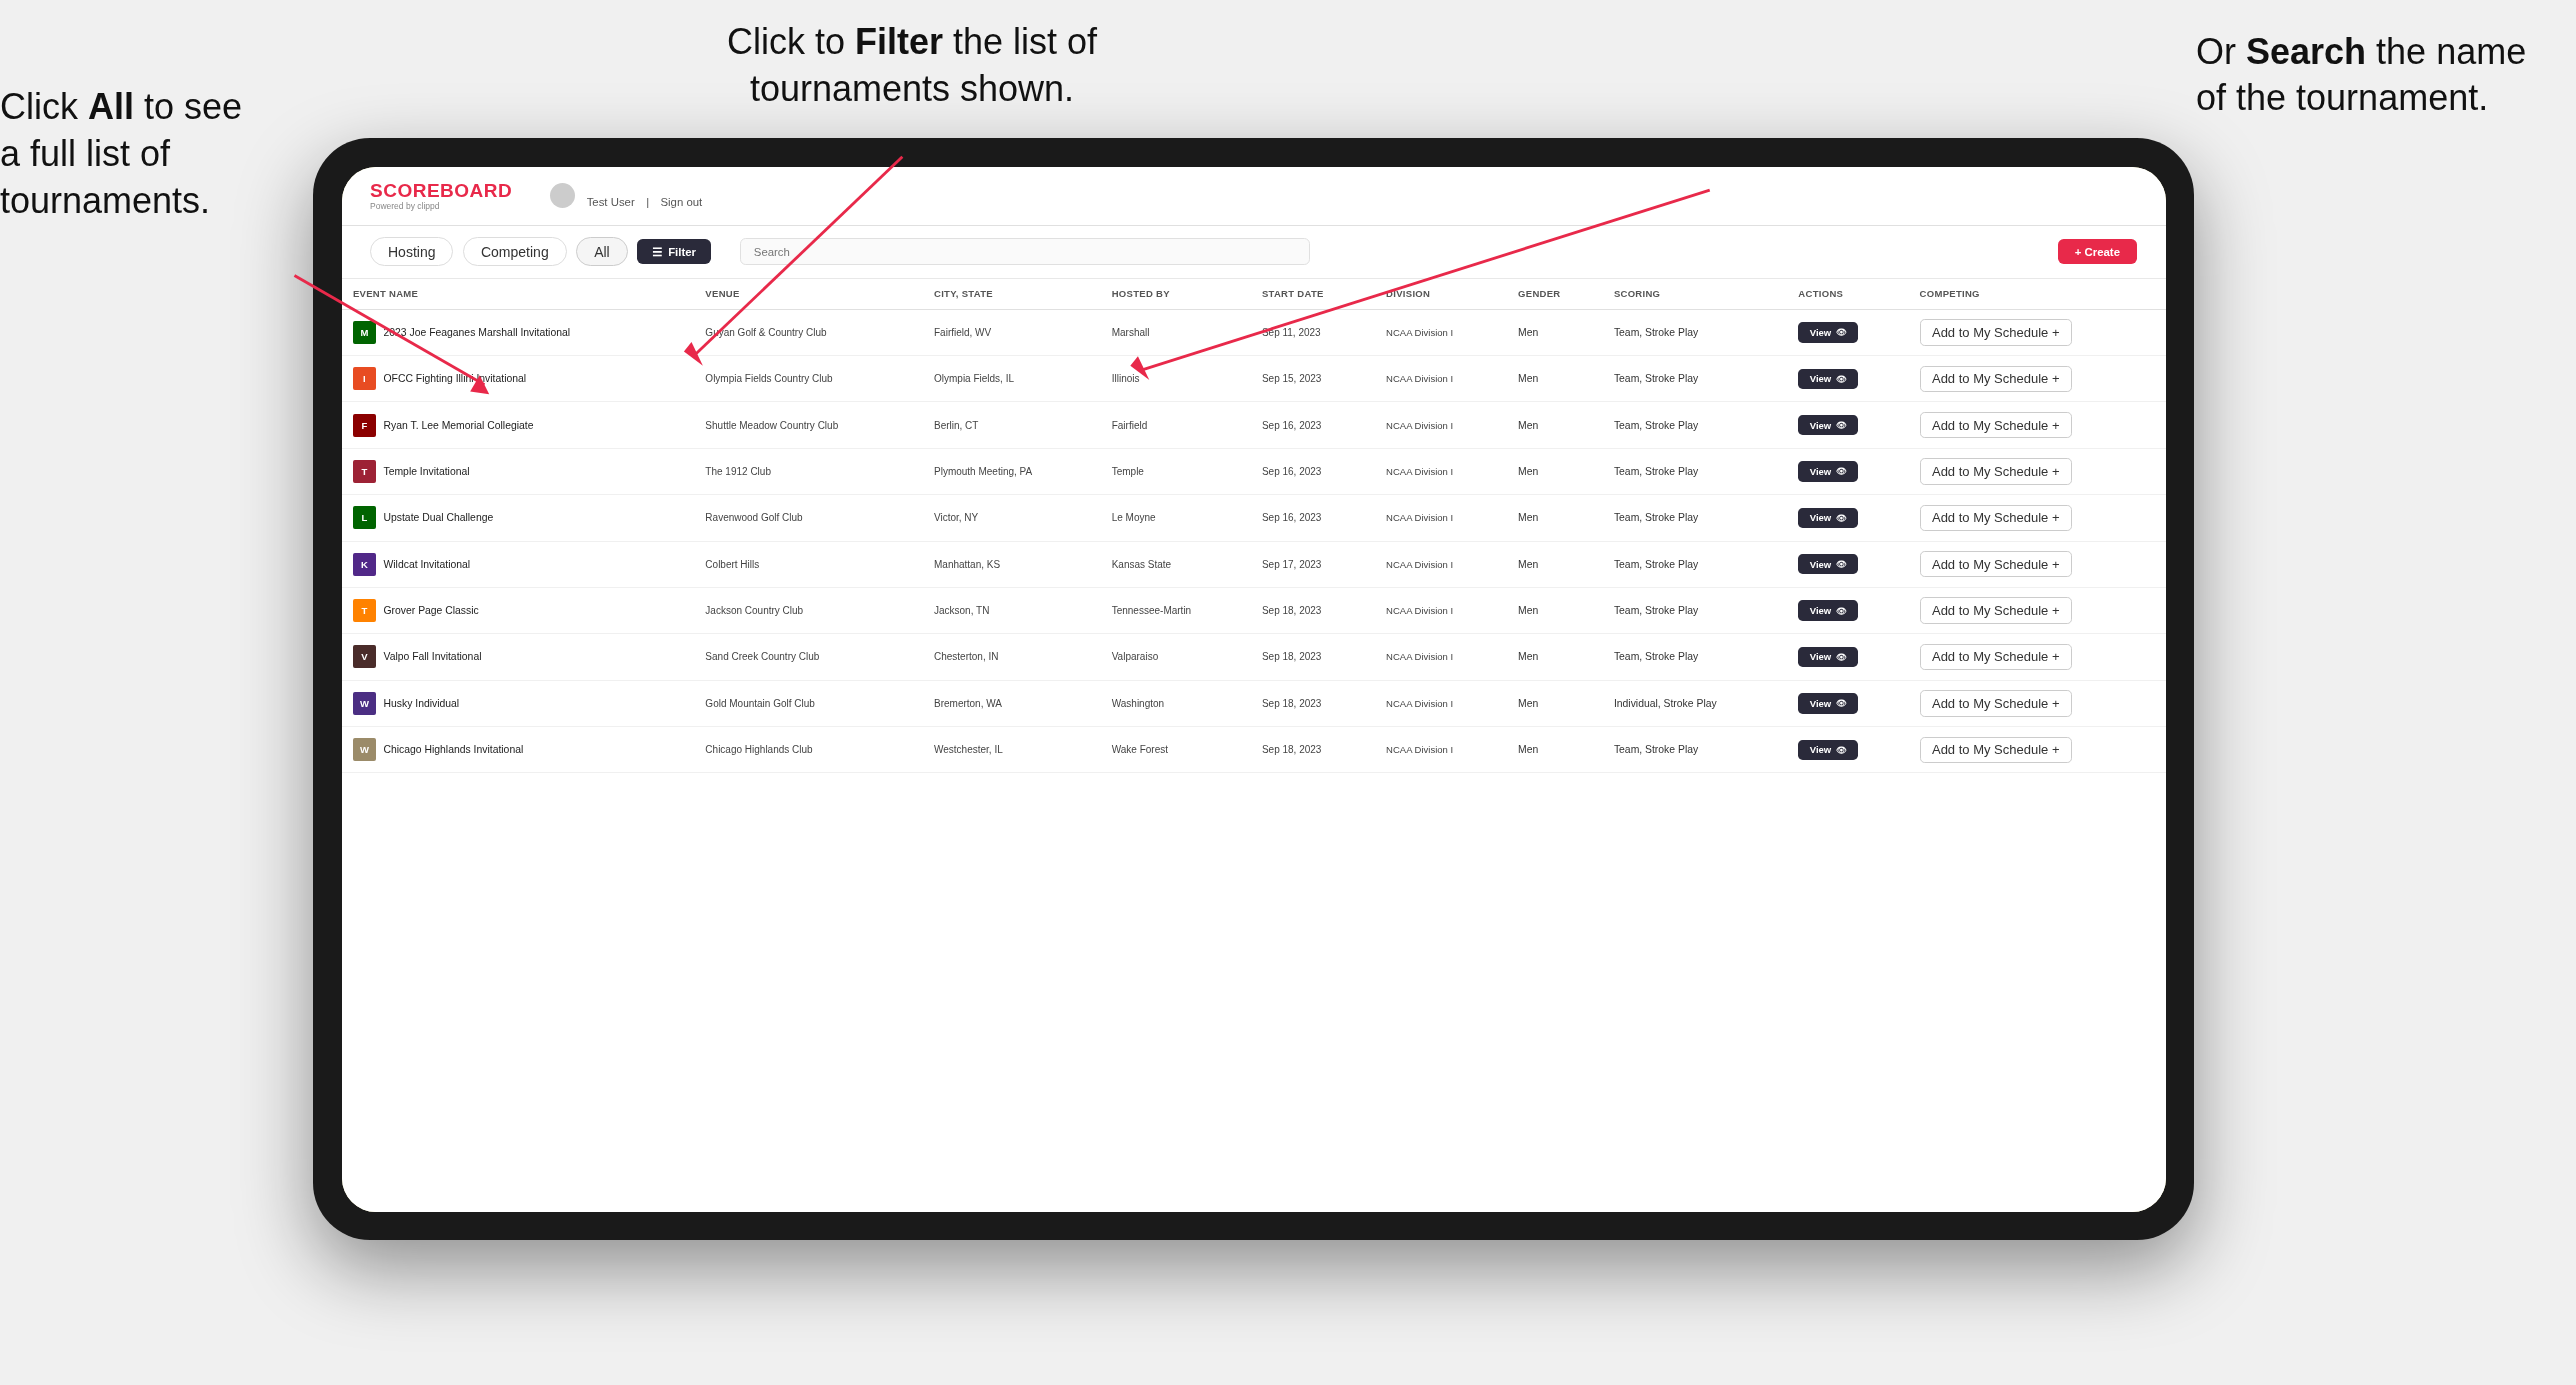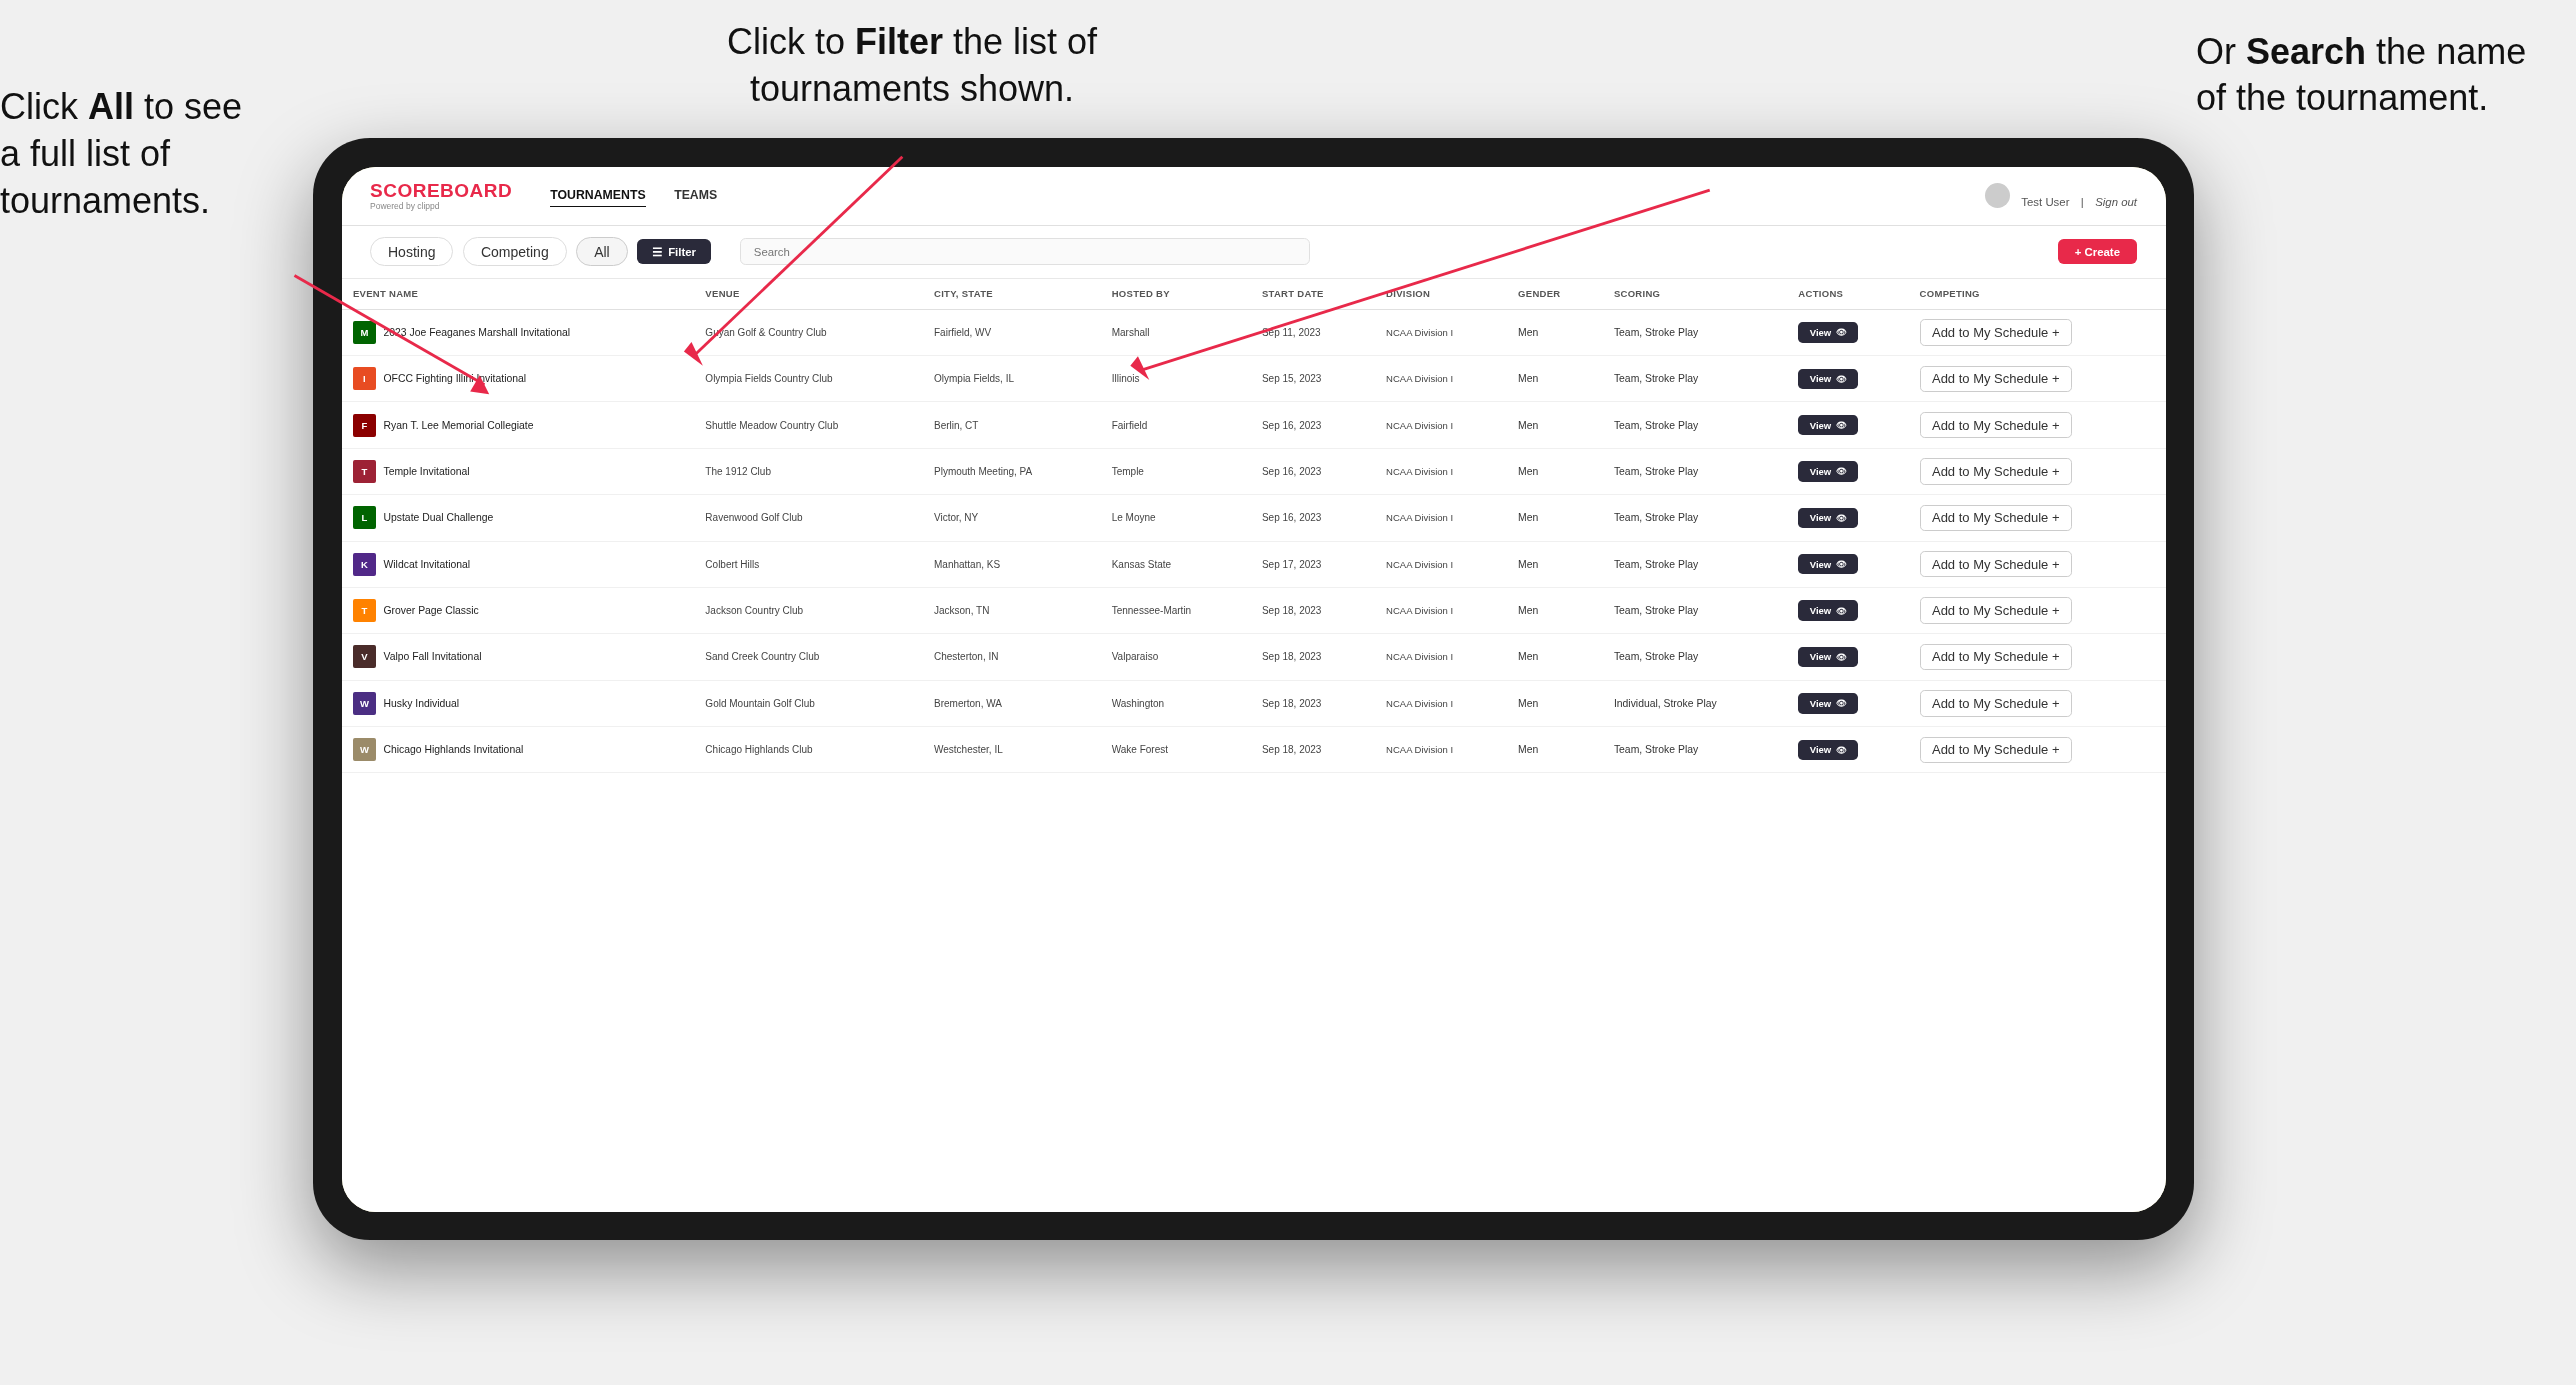--- a/index.html
+++ b/index.html
@@ -303,29 +303,25 @@
 <body>
 
 <div class="tablet-frame">
   <div class="tablet-screen">
 
     <div class="navbar">
       <div class="logo-area">
         <span class="logo-text">SCOREBOARD</span>
         <span class="logo-sub">Powered by clippd</span>
       </div>
-      <div class="nav-links">
-        <span class="nav-link active">TOURNAMENTS</span>
-        <span class="nav-link">TEAMS</span>
-      </div>
       <div class="nav-right">
         <div class="user-avatar"></div>
         <span>Test User</span>
         <span>|</span>
-        <span style="cursor:pointer;font-style:italic;">Sign out</span>
+        <span style="cursor:pointer;">Sign out</span>
       </div>
     </div>
 
     <div class="filter-bar">
       <button class="tab-btn">Hosting</button>
       <button class="tab-btn">Competing</button>
       <button class="tab-btn active">All</button>
       <button class="filter-btn">
         <span>☰</span>
         <span>Filter</span>

